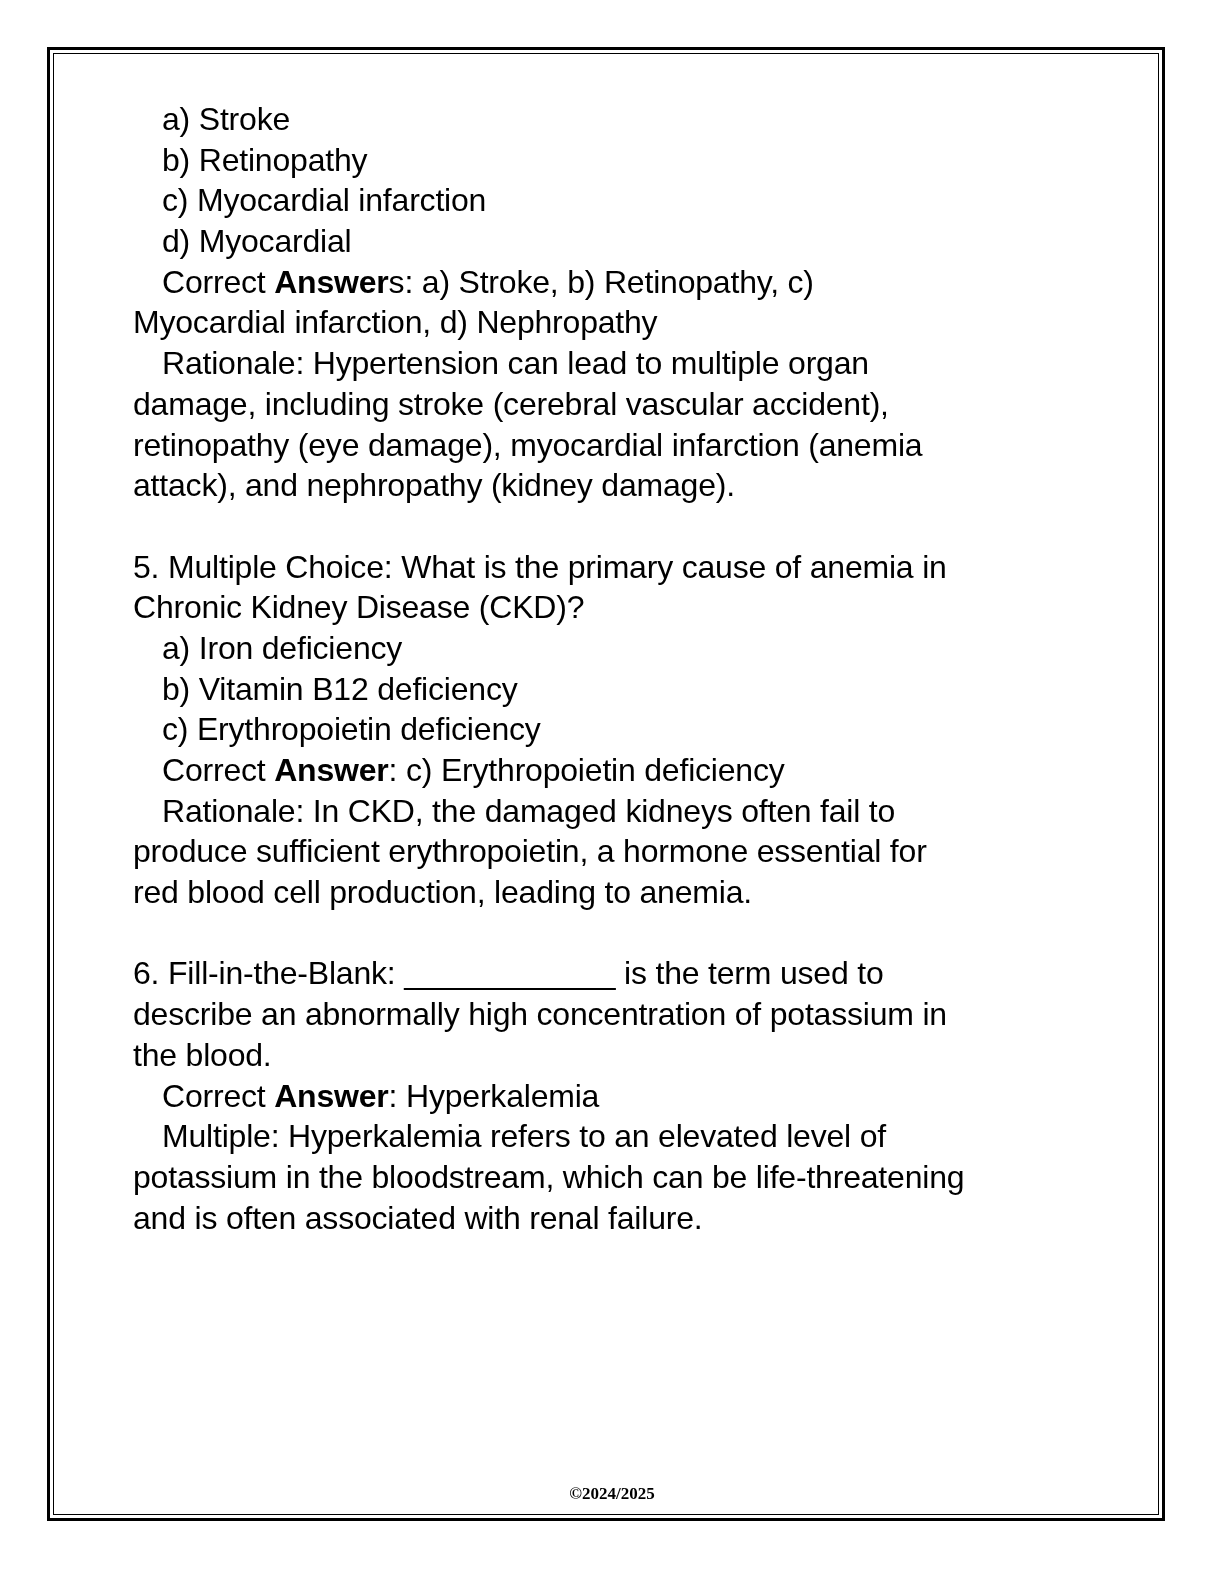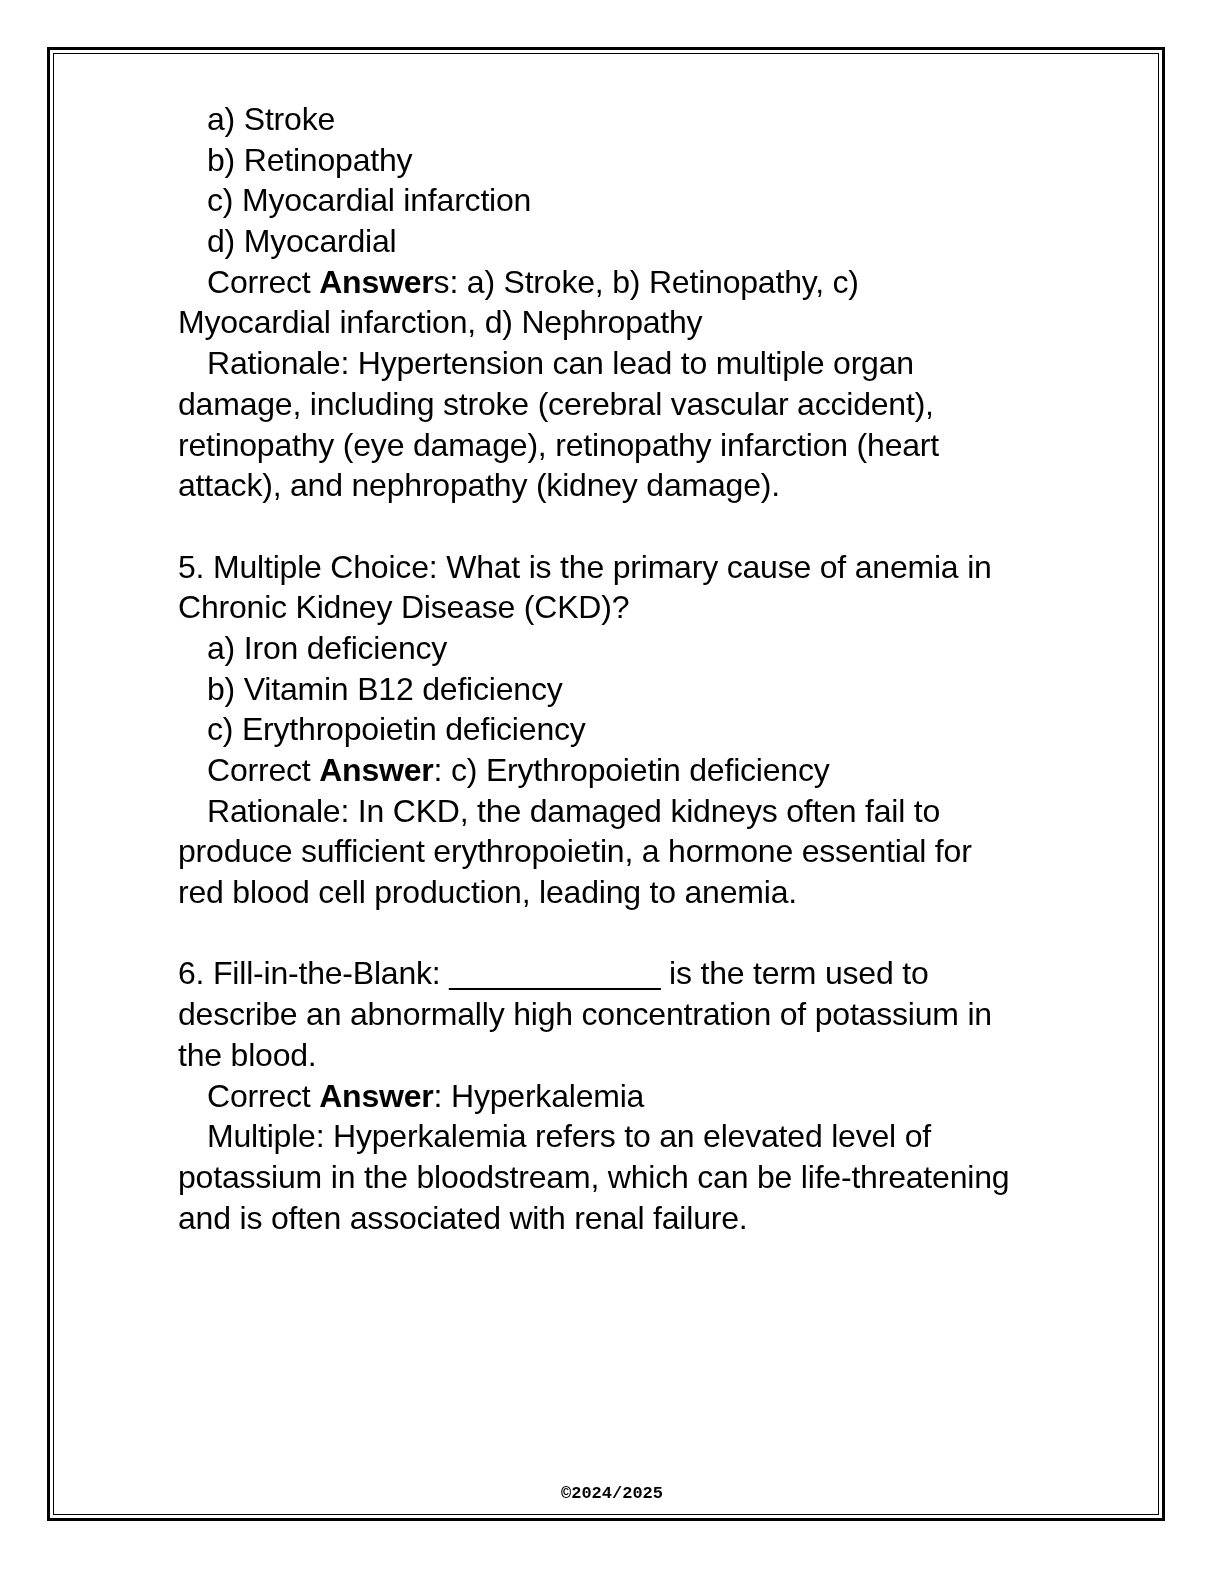--- a/index.html
+++ b/index.html
@@ -10,47 +10,47 @@
   }
   .frame-inner {
     position: absolute; left: 53px; top: 53px; width: 1106px; height: 1462px;
     border: 1px solid #000; box-sizing: border-box;
   }
   .content {
     position: absolute; left: 133px; top: 99px; width: 960px;
     font-family: "Liberation Sans", sans-serif; font-size: 32px; line-height: 40.7px;
     color: #000; letter-spacing: -0.2px;
   }
-  .line { white-space: pre; height: 40.7px; margin-left: 45px; }
+  .line { white-space: pre; height: 40.7px; }
   .indent { padding-left: 29px; }
   .blank-line { height: 40.7px; }
   b { font-weight: bold; }
   .footer {
     position: absolute; left: 0; width: 1224px; top: 1484px; text-align: center;
-    font-family: Liberation Mono, monospace; font-weight: bold; font-size: 17px; color: #000;
+    font-family: Liberation Serif, serif; font-weight: bold; font-size: 17px; color: #000;
   }
 </style>
 </head>
 <body>
 
 <div class="frame-outer"></div>
 <div class="frame-inner"></div>
 
 <div class="content">
 
   <div>
     <div class="line indent">a) Stroke</div>
     <div class="line indent">b) Retinopathy</div>
     <div class="line indent">c) Myocardial infarction</div>
     <div class="line indent">d) Myocardial</div>
     <div class="line indent"><span>Correct </span><b>Answer</b><span>s: a) Stroke, b) Retinopathy, c)</span></div>
     <div class="line">Myocardial infarction, d) Nephropathy</div>
     <div class="line indent">Rationale: Hypertension can lead to multiple organ</div>
     <div class="line">damage, including stroke (cerebral vascular accident),</div>
-    <div class="line">retinopathy (eye damage), retinopathy infarction (heart</div>
+    <div class="line">retinopathy (eye damage), myocardial infarction (anemia</div>
     <div class="line">attack), and nephropathy (kidney damage).</div>
   </div>
   <div class="blank-line"></div>
 
   <div>
     <div class="line">5. Multiple Choice: What is the primary cause of anemia in</div>
     <div class="line">Chronic Kidney Disease (CKD)?</div>
     <div class="line indent">a) Iron deficiency</div>
     <div class="line indent">b) Vitamin B12 deficiency</div>
     <div class="line indent">c) Erythropoietin deficiency</div>

